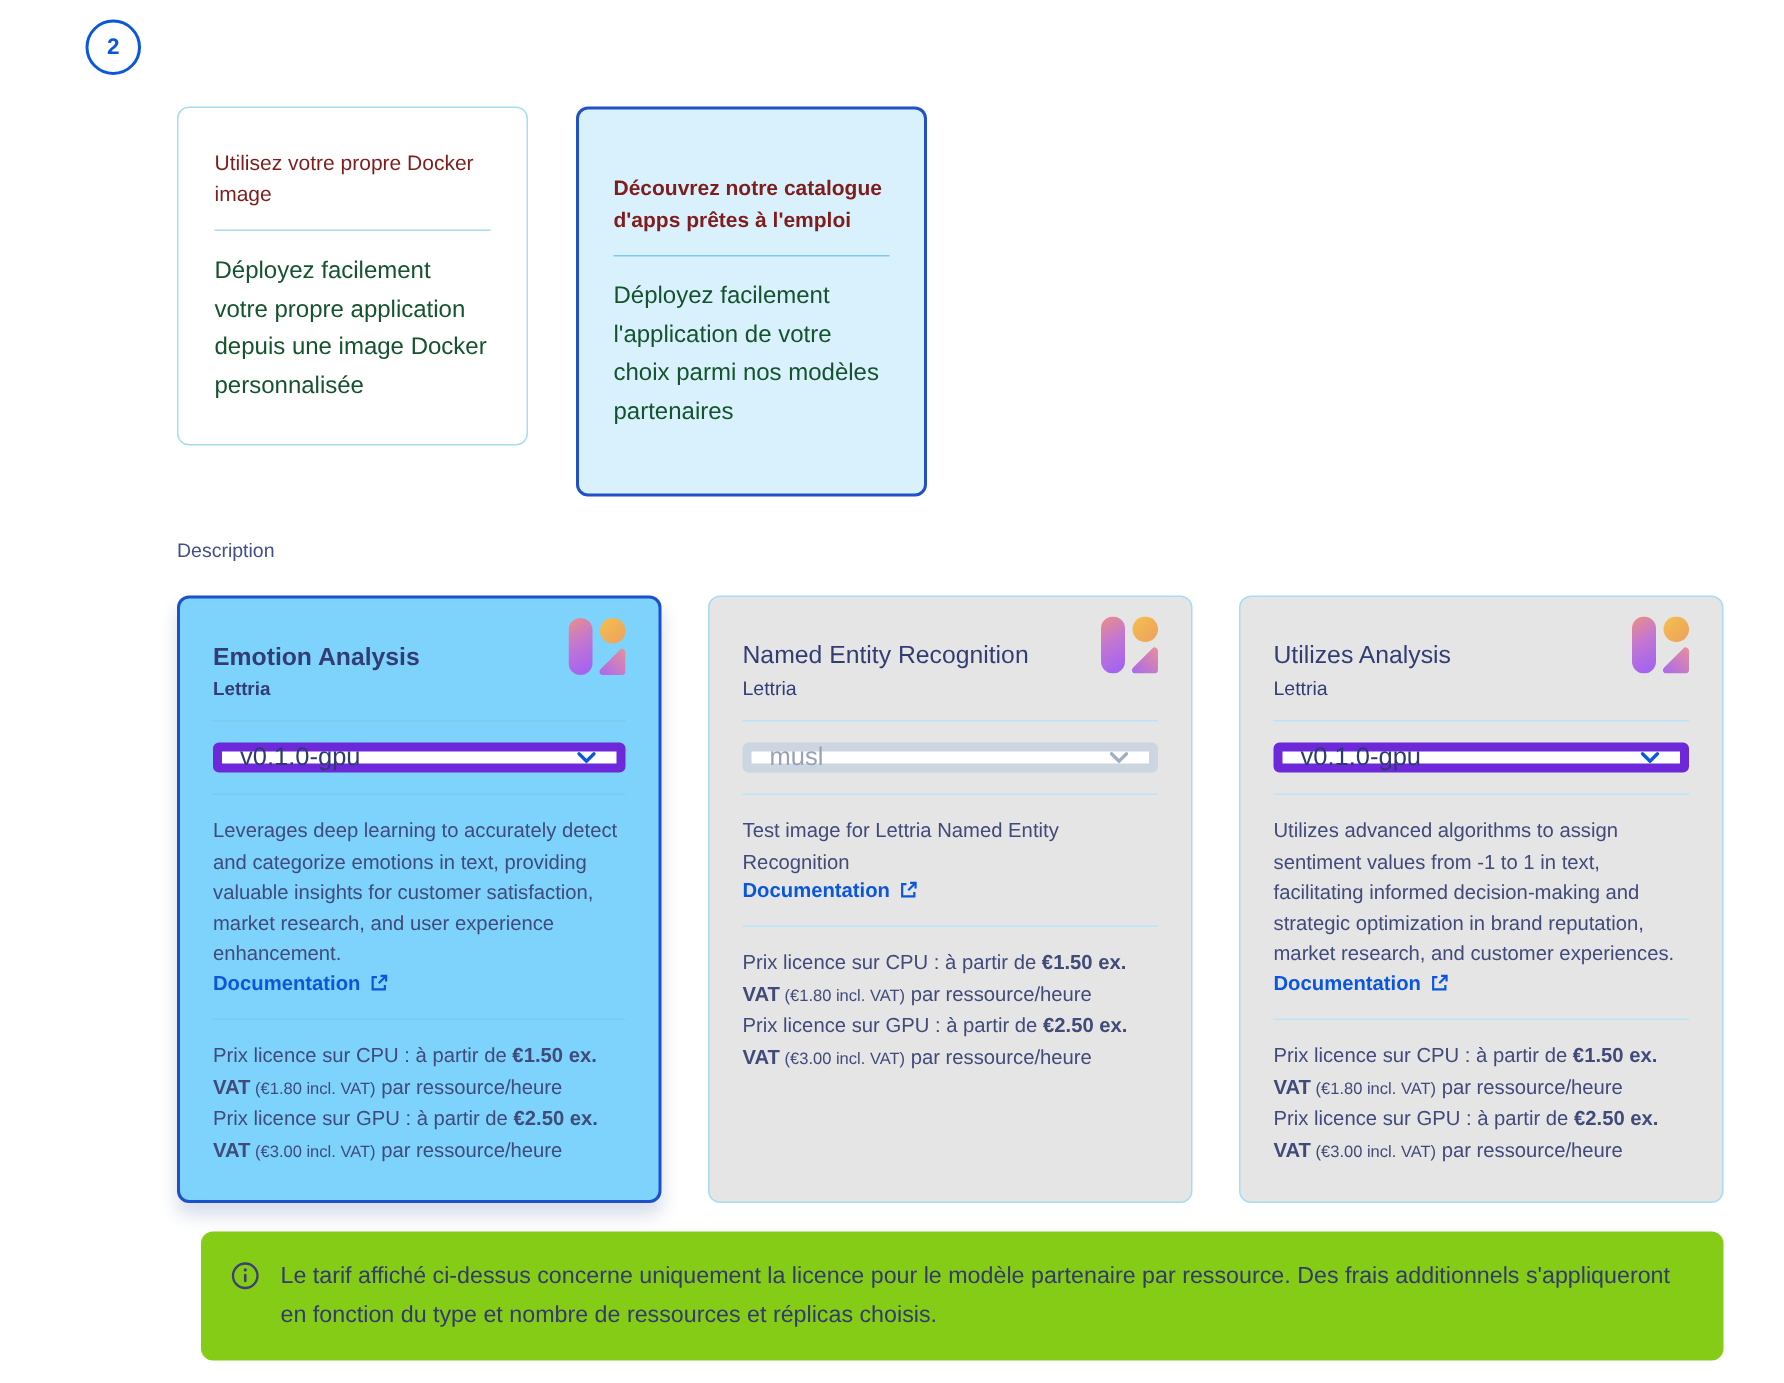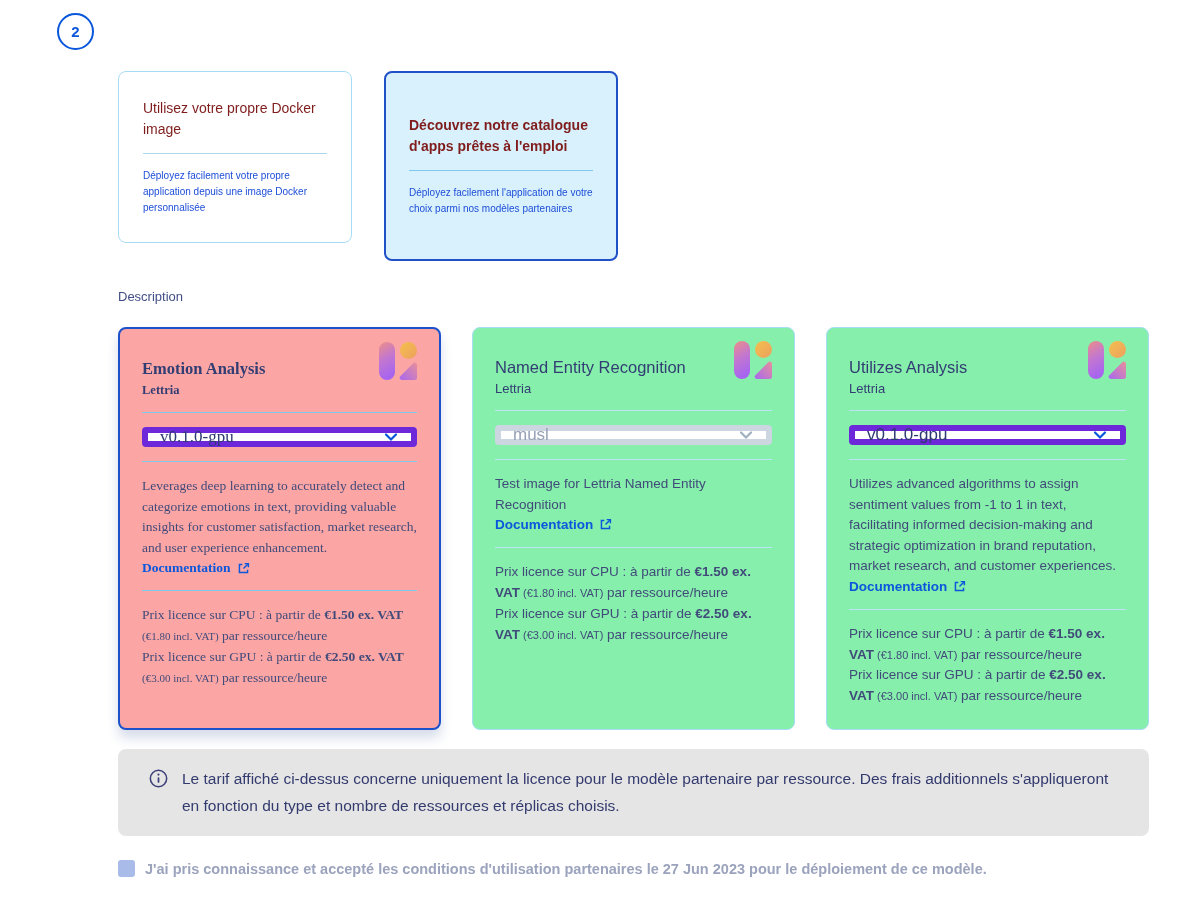--- a/index.html
+++ b/index.html
@@ -23,34 +23,33 @@
   .option-row { display:flex; gap:32px; margin-top:21px; align-items:flex-start; }
   .option-card {
     width:234px; border-radius:8px; padding:26px 24px;
     background:#ffffff; border:1px solid #a7ddf4; cursor:pointer;
   }
   .option-card.selected { background:#d9f1fc; border:2px solid #2051c7; padding:42px 23px; }
   .option-title { font-size:14px; color:#7f1d1d; line-height:1.5; font-weight:400; }
   .option-card.selected .option-title { font-weight:700; }
   .option-divider { height:1px; background:#a9d8ef; margin:13px 0 14px 0; }
   .option-card.selected .option-divider { background:#7fc9ec; }
-  .option-desc { font-size:10px; color:#1d4ed8; line-height:1.6; }
+  .option-desc { font-size:16px; color:#14532d; line-height:1.6; }
 
   .description-label { margin-top:28px; font-size:13px; color:#414e87; }
 
   
   .apps-row { display:flex; gap:31px; margin-top:23px; align-items:stretch; }
   .app-card {
     width:323px; min-height:364px; border-radius:8px; padding:22px 22px;
-    background:#86efac; border:1px solid #a7ddf4; cursor:pointer; position:relative;
+    background:#e5e5e5; border:1px solid #a7ddf4; cursor:pointer; position:relative;
   }
   .app-card.selected {
-    background:#fca5a5; border:2px solid #1d51c9;
+    background:#7dd3fc; border:2px solid #1d51c9;
     box-shadow:0 8px 12px rgba(30,60,140,.18);
-    font-family:Liberation Serif, serif;
   }
   .app-header { display:flex; justify-content:space-between; align-items:flex-start; }
   .app-title { font-size:16.5px; color:#323e73; padding-top:8px; }
   .app-card.selected .app-title { font-weight:700; }
   .app-vendor { font-size:13px; color:#323e73; margin-top:4px; }
   .app-card.selected .app-vendor { font-weight:700; font-size:12.5px; }
   .app-logo { width:38px; height:38px; margin-top:-9px; flex:0 0 auto; }
 
   .card-divider { height:1px; background:#bce4f6; margin:14px 0; }
   .app-card.selected .card-divider { background:#7fc9ec; }
@@ -69,22 +68,22 @@
     display:inline-flex; align-items:center; gap:6px; 
     font-size:13.5px; font-weight:700; color:#0a57dc; text-decoration:none; cursor:pointer;
   }
   .doc-link svg { width:13px; height:13px; }
   .pricing { font-size:13.5px; color:#414b7a; line-height:1.55; }
   .price-bold { font-weight:700; }
   .vat-small { font-size:11px; }
 
   
   .info-banner {
-    margin-top:19px; background:#e5e5e5; border-radius:8px;
-    padding:17px 28px 17px 31px; display:flex; gap:14px; align-items:flex-start;
+    margin-top:19px; background:#84cc16; border-radius:8px;
+    padding:17px 28px 17px 20px; display:flex; gap:14px; align-items:flex-start;margin-left:16px;
   }
   .info-icon { width:19px; height:19px; color:#3c3e77; flex:0 0 auto; margin-top:3px; }
   .info-text { font-size:15.5px; color:#333a6e; line-height:1.7; }
 
   
   .terms { margin-top:22px; }
   .terms-row { display:flex; gap:10px; align-items:flex-start; }
   .checkbox {
     width:17px; height:17px; border-radius:3px; background:#a9bce9; margin-top:2px;
     display:flex; align-items:center; justify-content:center; flex:0 0 auto; cursor:pointer;

